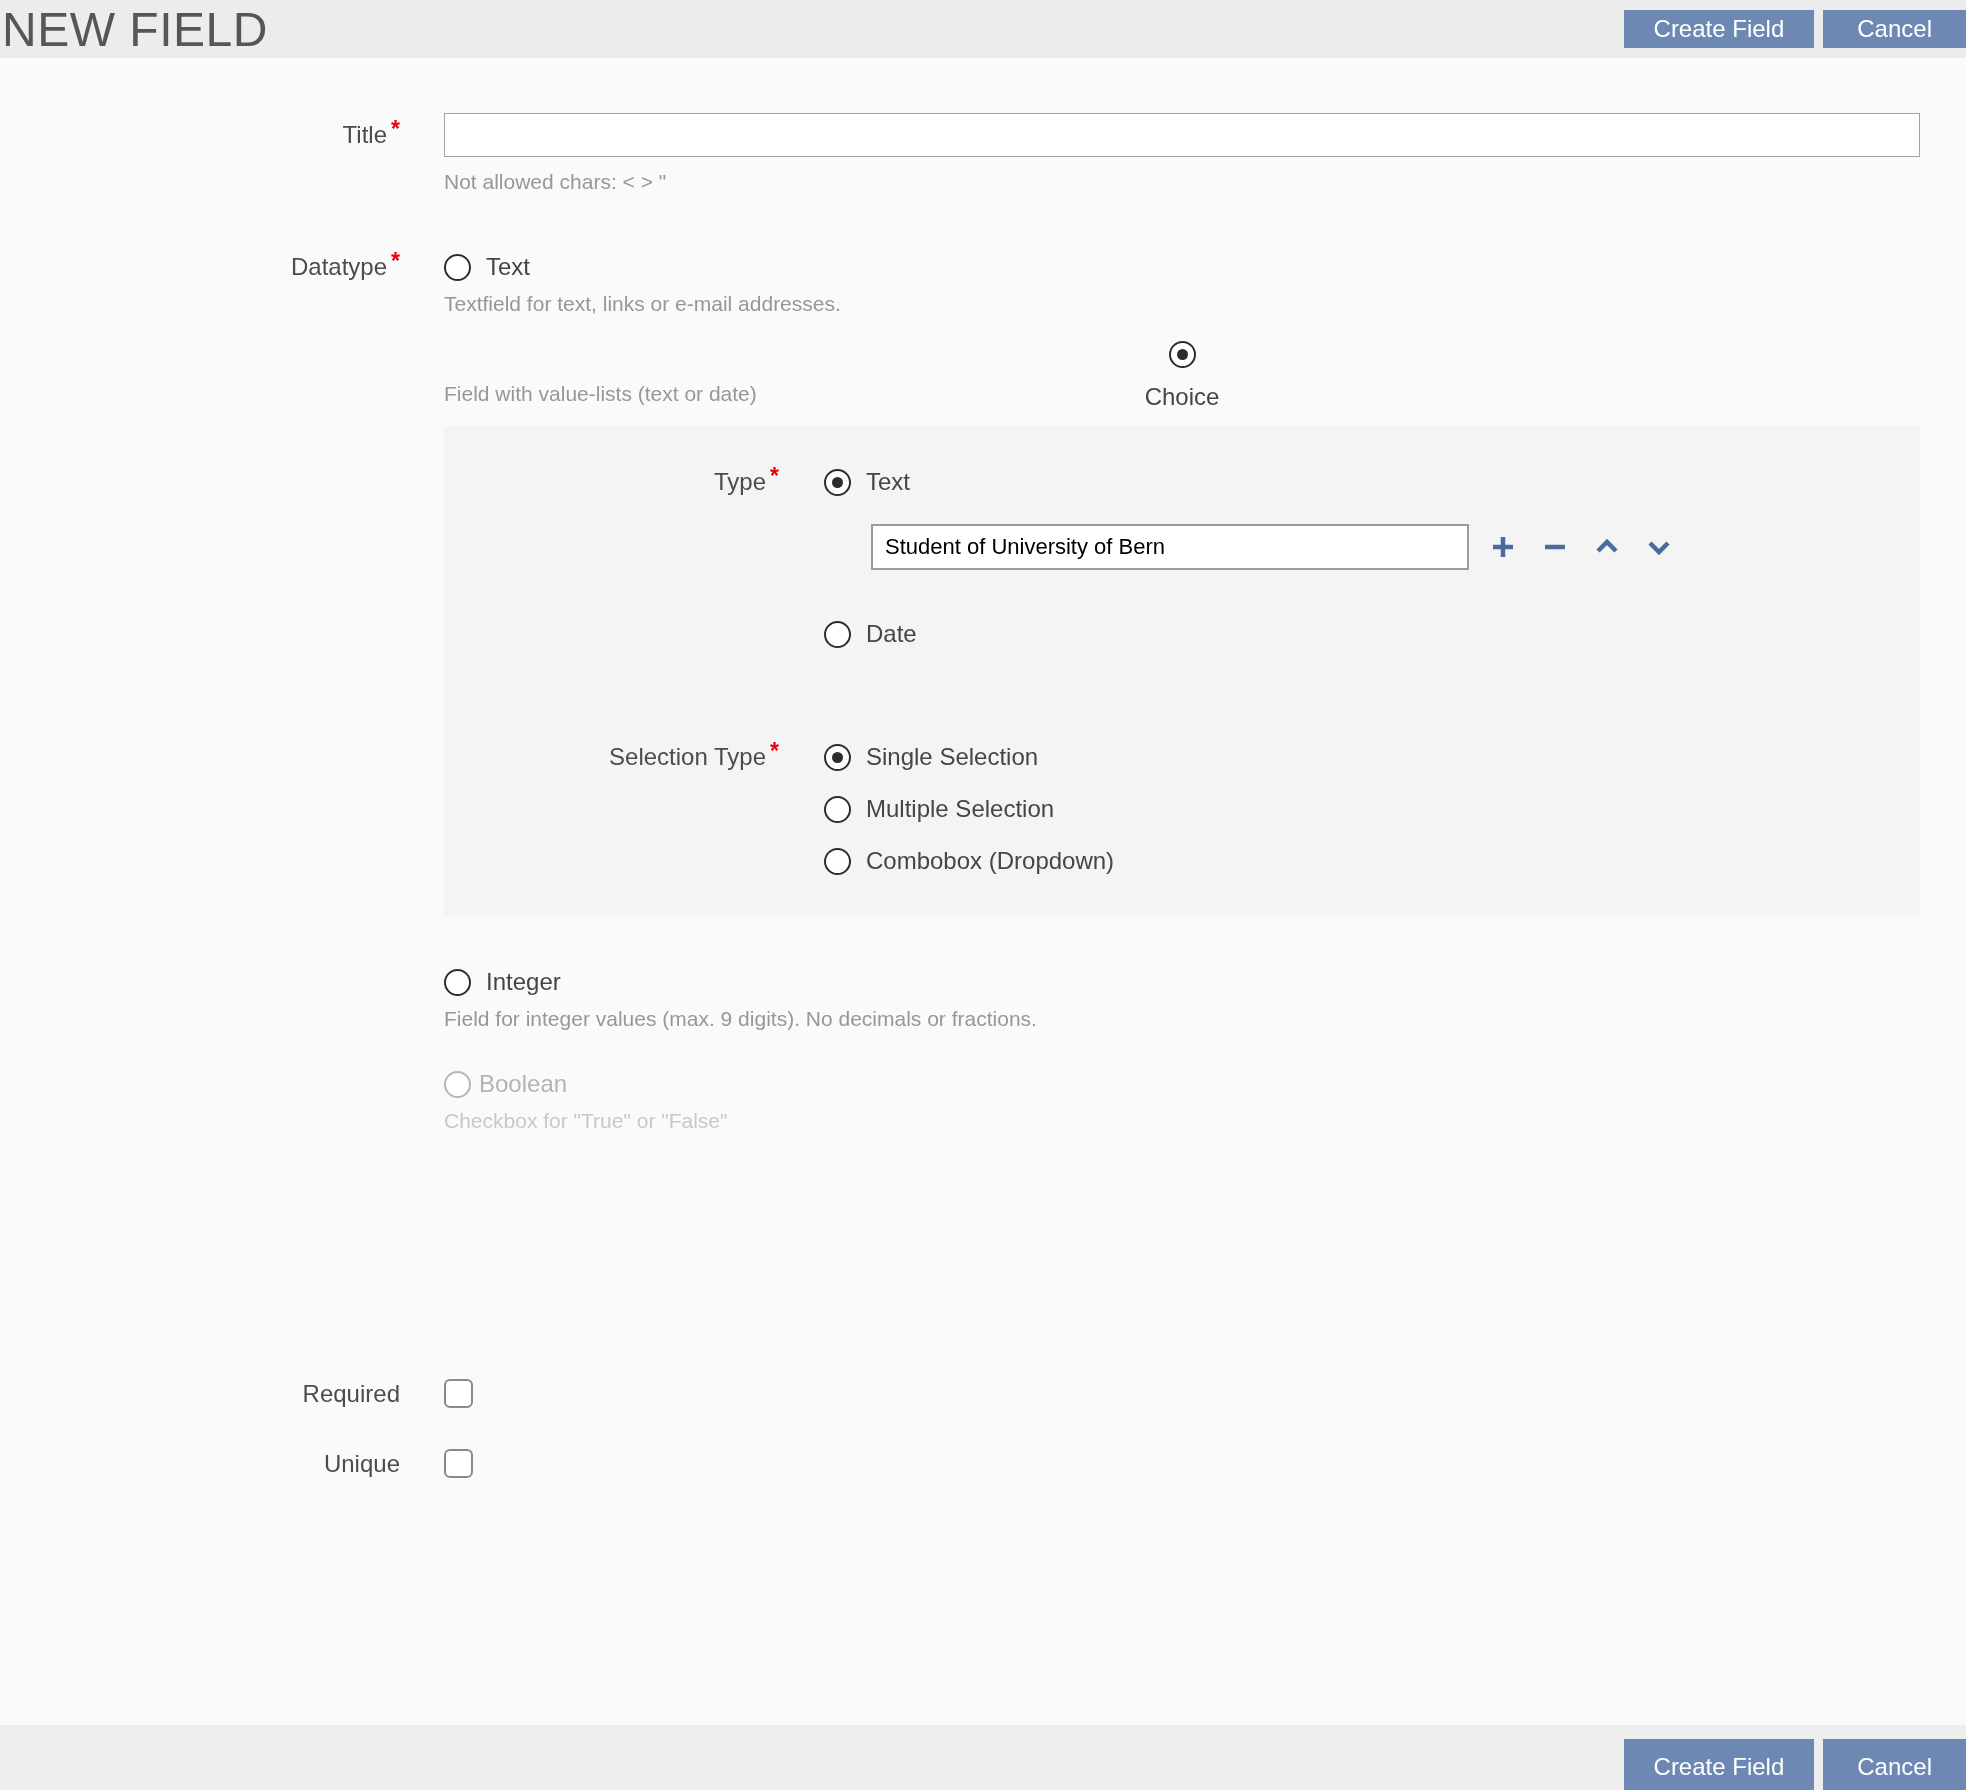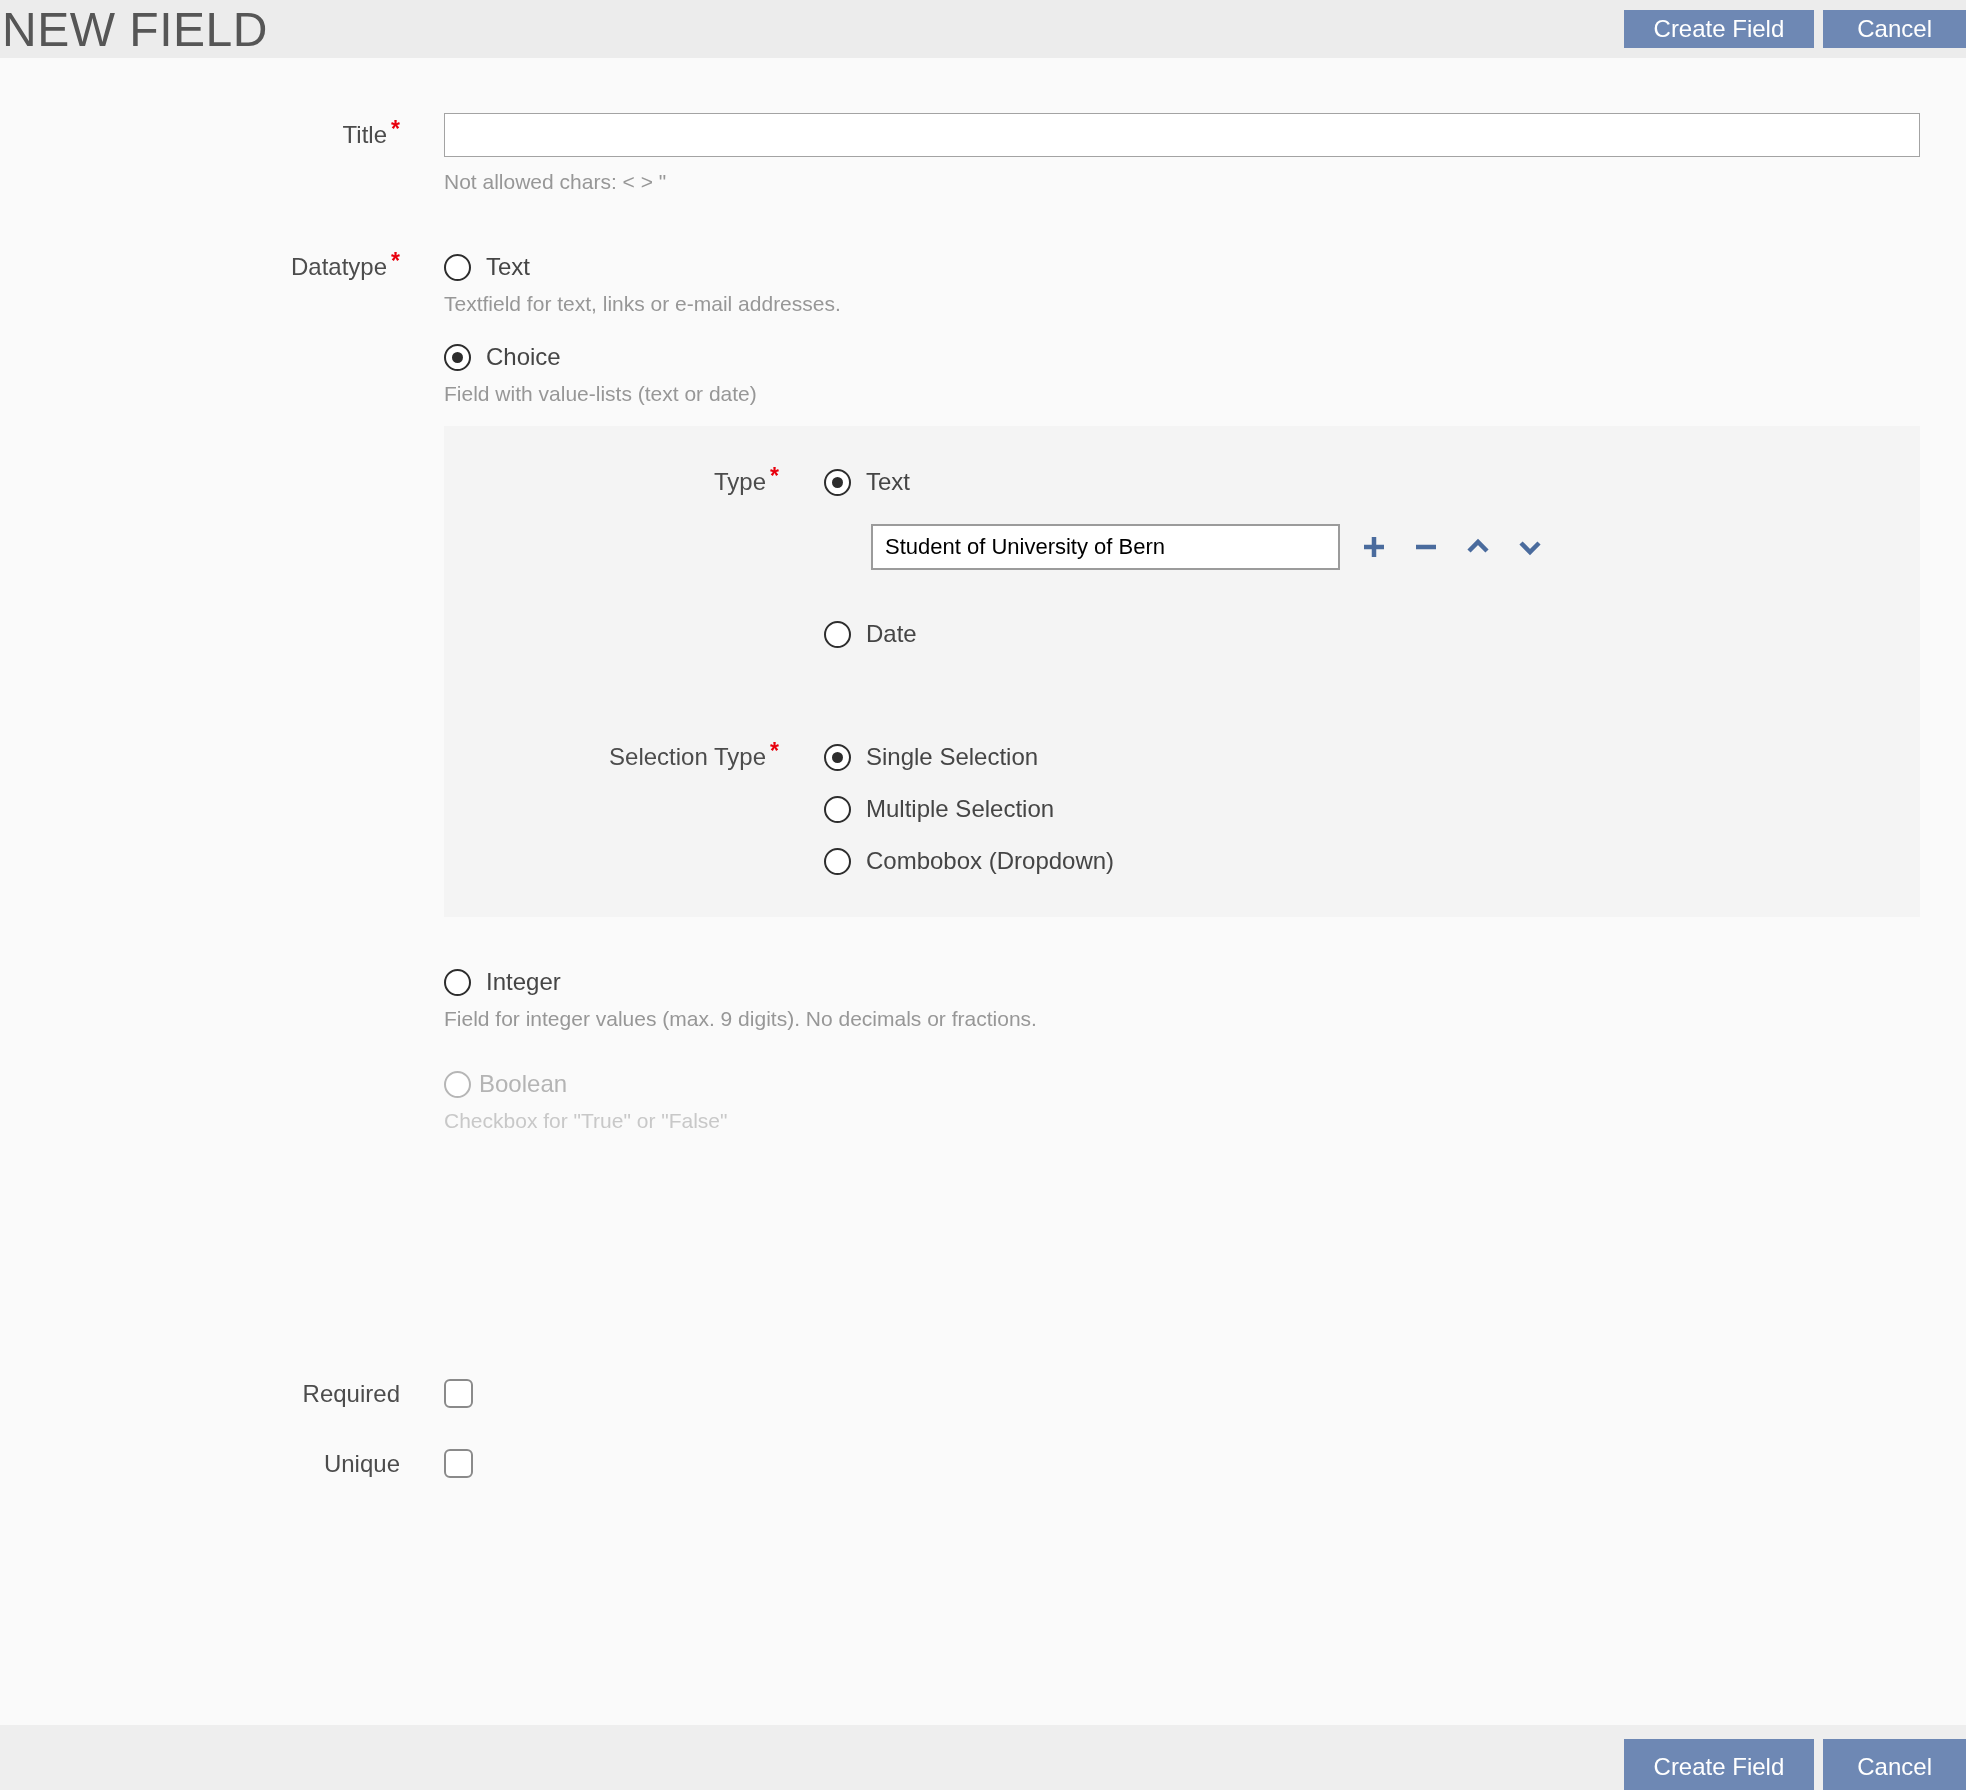--- a/index.html
+++ b/index.html
@@ -60,36 +60,36 @@
   .opt-label.dim { color:#b4b4b4; }
   .checkbox {
     width:29px; height:29px; border:2px solid #8a8a8a; border-radius:6px; background:#fff;
     display:inline-block;
   }
   
   .panel { background:#f4f4f4; padding:40px 0 40px 0; margin-top:19px; }
   .prow { display:grid; grid-template-columns:335px 1fr; column-gap:45px; }
   .value-row { display:flex; align-items:center; margin-left:47px; }
   .value-input {
-    width:469px; height:46px; border:2px solid #9b9b9b; background:#fff;
+    width:598px; height:46px; border:2px solid #9b9b9b; background:#fff;
     font-family:inherit; font-size:22px; padding:0 12px; color:#000;
   }
   .icon-group { display:flex; column-gap:28px; margin-left:22px; }
   .icon { width:24px; height:24px; display:inline-flex; cursor:pointer; }
   .icon svg { width:24px; height:24px; stroke:#4a6b9d; stroke-width:4.5; fill:none; stroke-linecap:butt; }
   
   .row-title { margin-top:55px; }
   .row-title .lbl { line-height:44px; }
   .row-title .hint { margin-top:12px; }
   .row-desc { margin-top:37px; }
   .row-desc .lbl { padding-top:14px; }
   .row-datatype { margin-top:56px; }
   .row-datatype .lbl { line-height:32px; }
   .mt8 { margin-top:8px; }
-  .choice-row { margin-top:24px; }
+  .choice-row { margin-top:24px;flex-direction:column; }
   .type-label { line-height:32px; }
   .values-block { margin-top:26px; }
   .value-row + .value-row { margin-top:10px; }
   .date-row { margin-top:48px; }
   .selection-block { margin-top:91px; }
   .sel-opts .opt-row + .opt-row { margin-top:20px; }
   .integer-row { margin-top:49px; }
   .boolean-row { margin-top:36px; }
   .boolean-row .opt-row { gap:8px; }
   .row-required { margin-top:245px; }

